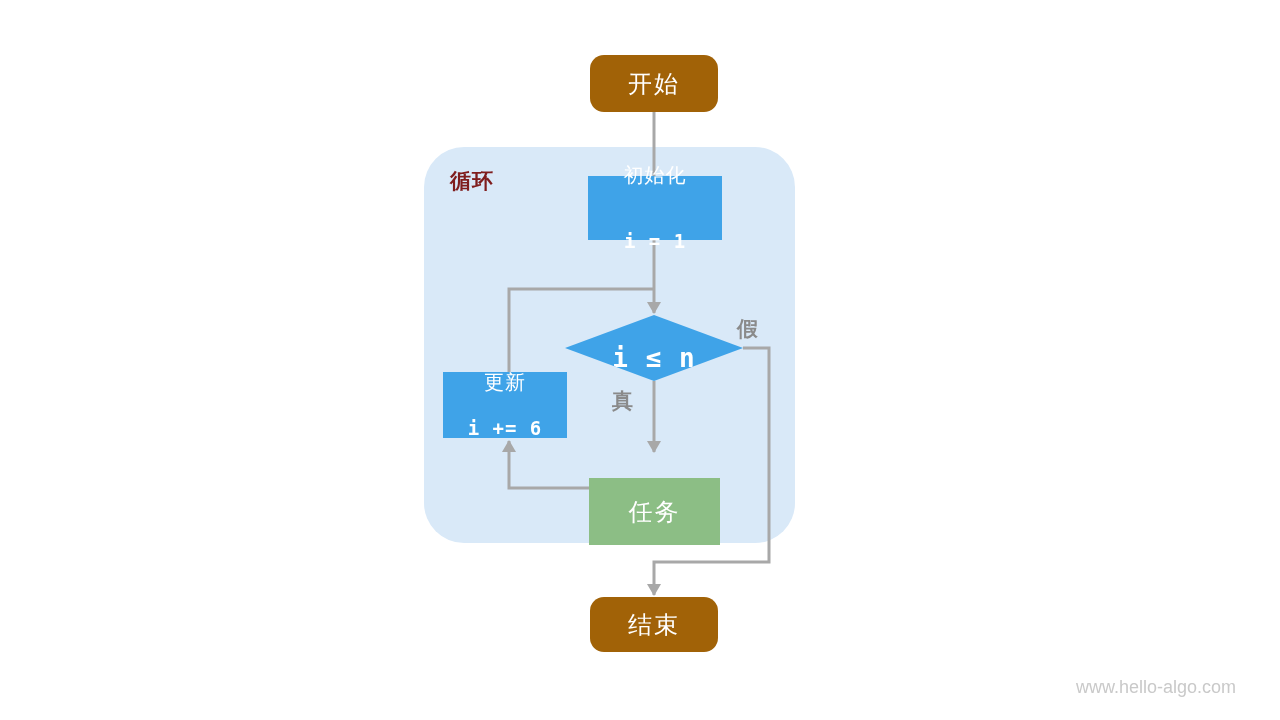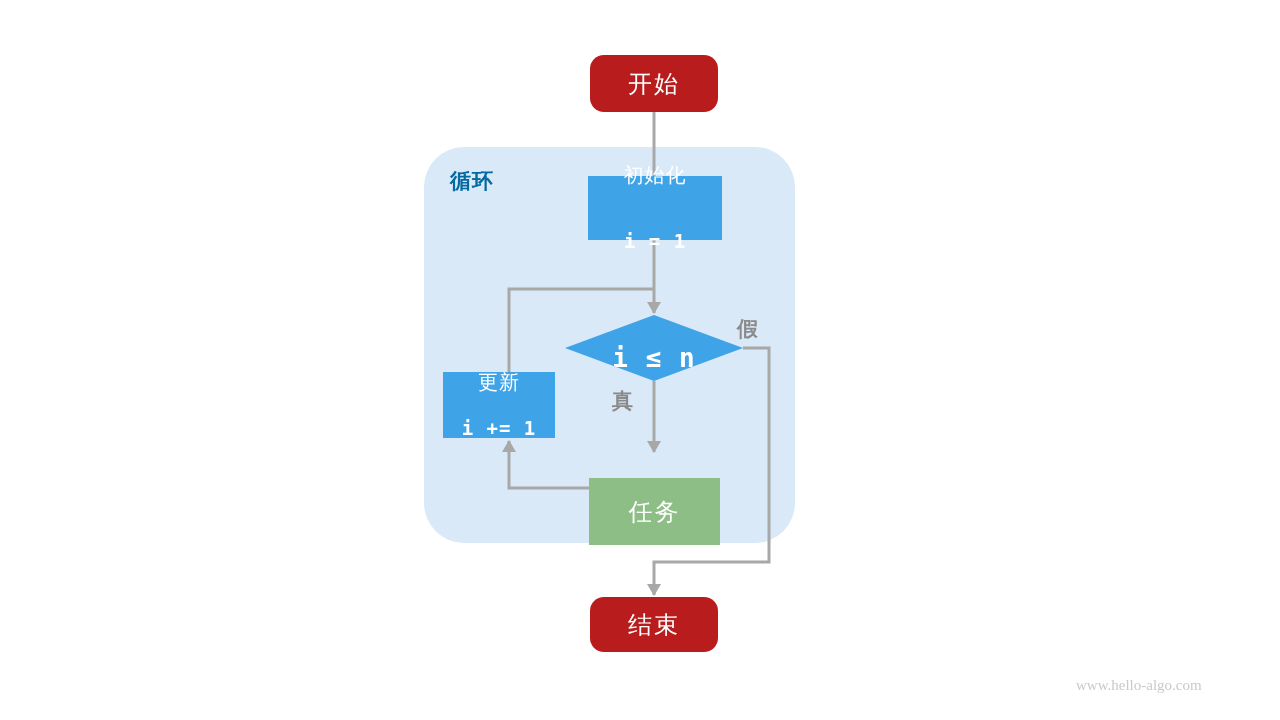--- a/index.html
+++ b/index.html
@@ -18,46 +18,46 @@
     width: 371px; height: 396px;
     background: #d9e9f8;
     border-radius: 40px;
     z-index: 0;
   }
   .loop-label {
     position: absolute;
     left: 26px; top: 20px;
     font-size: 21px;
     font-weight: bold;
-    color: #0369a1;
+    color: #7f1d1d;
     letter-spacing: 1px;
   }
   svg.edges {
     position: absolute;
     left: 0; top: 0;
     z-index: 1;
     pointer-events: none;
   }
   .node {
     position: absolute;
     display: flex;
     flex-direction: column;
     align-items: center;
     justify-content: center;
     color: #ffffff;
     z-index: 2;
     text-align: center;
   }
-  .node.gray { background: #b91c1c; border-radius: 14px; }
+  .node.gray { background: #a16207; border-radius: 14px; }
   .node.blue { background: #3fa3e8; }
   .node.green { background: #8cbe85; }
   .node-start { left: 590px; top: 55px;  width: 128px; height: 57px; }
   .node-end   { left: 590px; top: 597px; width: 128px; height: 55px; text-align: center; }
   .node-init   { left: 588px; top: 176px; width: 134px; height: 64px; gap: 20px; }
-  .node-update { left: 443px; top: 372px; width: 112px; height: 66px; }
+  .node-update { left: 443px; top: 372px; width: 124px; height: 66px; }
   .node-task   { left: 589px; top: 478px; width: 131px; height: 67px; }
   .node-cond {
     left: 565px; top: 315px; width: 178px; height: 66px;
     background: #3fa3e8;
     clip-path: polygon(50% 0, 100% 50%, 50% 100%, 0 50%);
   }
   .label-lg { font-size: 24px; letter-spacing: 2px; }
   .label-md { font-size: 20px; letter-spacing: 1px; line-height: 26px; }
   .code {
     font-family: "DejaVu Sans Mono", "Liberation Mono", monospace;
@@ -73,22 +73,22 @@
     font-size: 21px;
     font-weight: bold;
     color: #8a8a8a;
     z-index: 2;
   }
   .branch-true  { left: 612px; top: 387px; }
   .branch-false { left: 737px; top: 315px; }
   .watermark {
     position: absolute;
     left: 1076px; top: 677px;
-    font-family: Liberation Serif, serif;
-    font-size: 15px;
+    font-family: Liberation Sans, sans-serif;
+    font-size: 18px;
     color: #c9c9c9;
     z-index: 2;
   }
 </style>
 </head>
 <body>
 
 <div class="canvas">
 
   <div class="loop-container">
@@ -117,21 +117,21 @@
     <span class="label-md">初始化</span>
     <span class="code">i = 1</span>
   </div>
 
   <div class="node node-cond">
     <span class="code code-cond">i ≤ n</span>
   </div>
 
   <div class="node blue node-update">
     <span class="label-md">更新</span>
-    <span class="code">i += 1</span>
+    <span class="code">i += 6</span>
   </div>
 
   <div class="node green node-task">
     <span class="label-lg">任务</span>
   </div>
 
   <div class="node gray node-end">
     <span class="label-lg">结束</span>
   </div>
 

